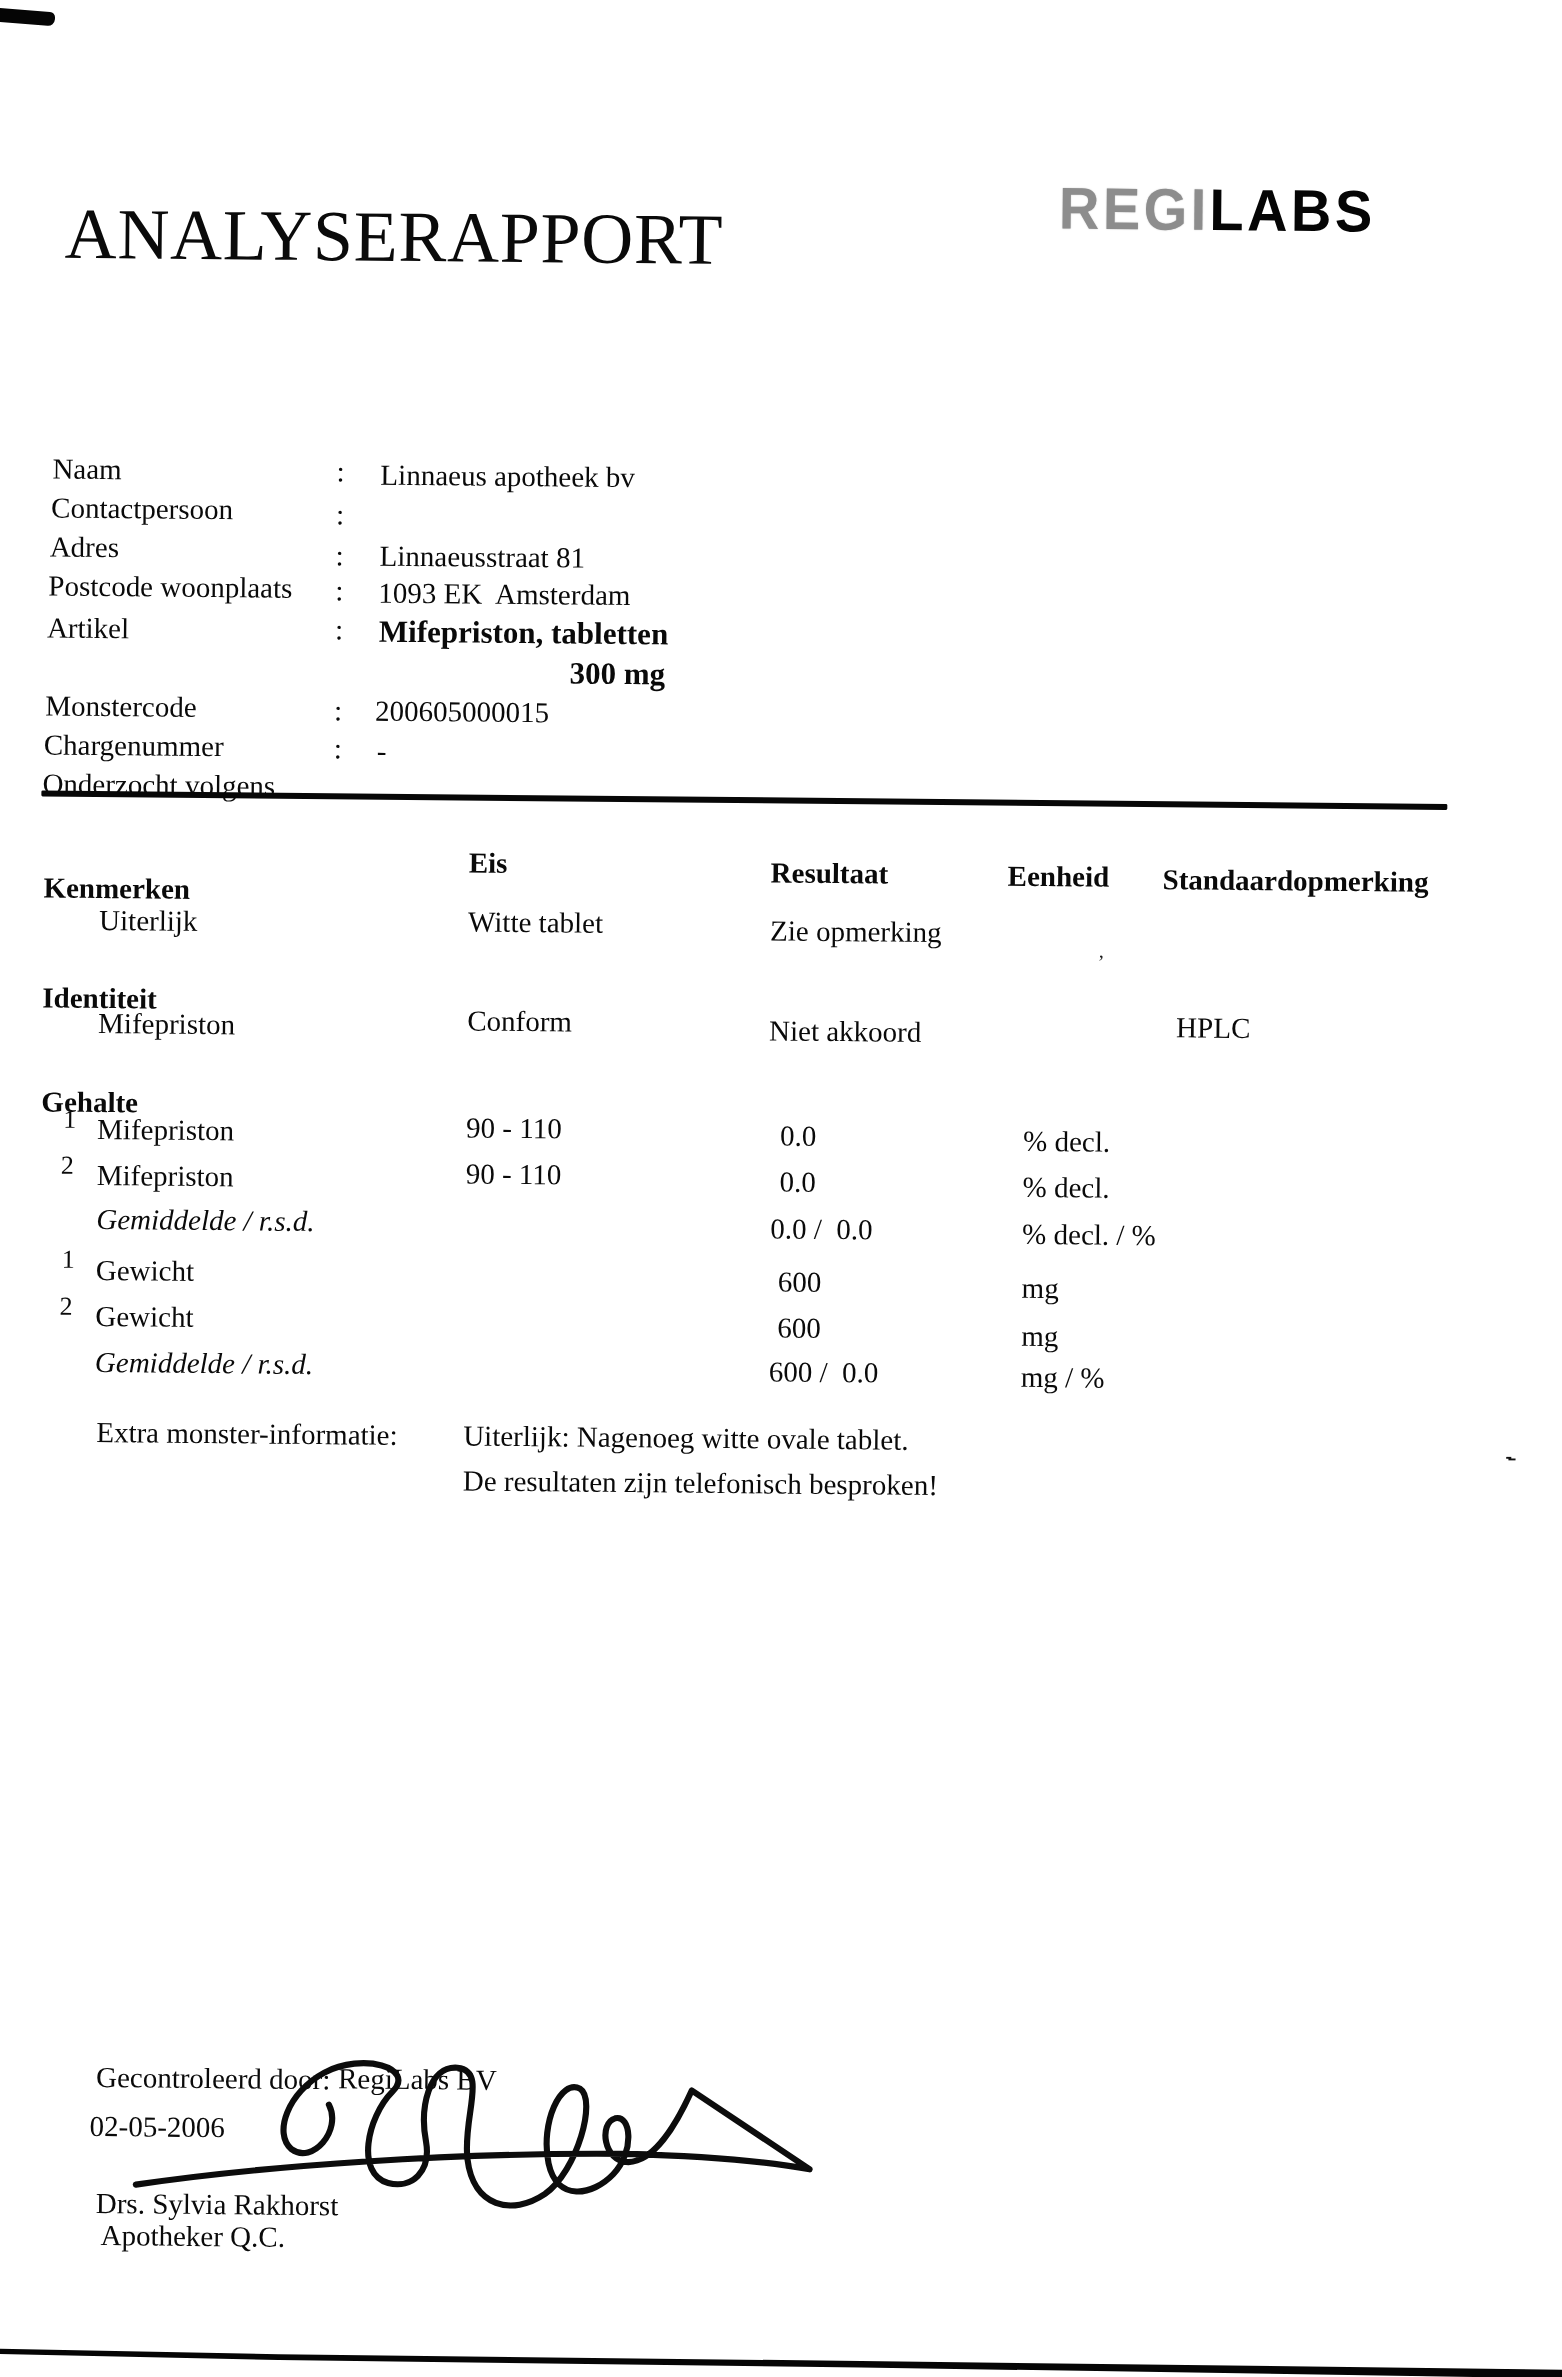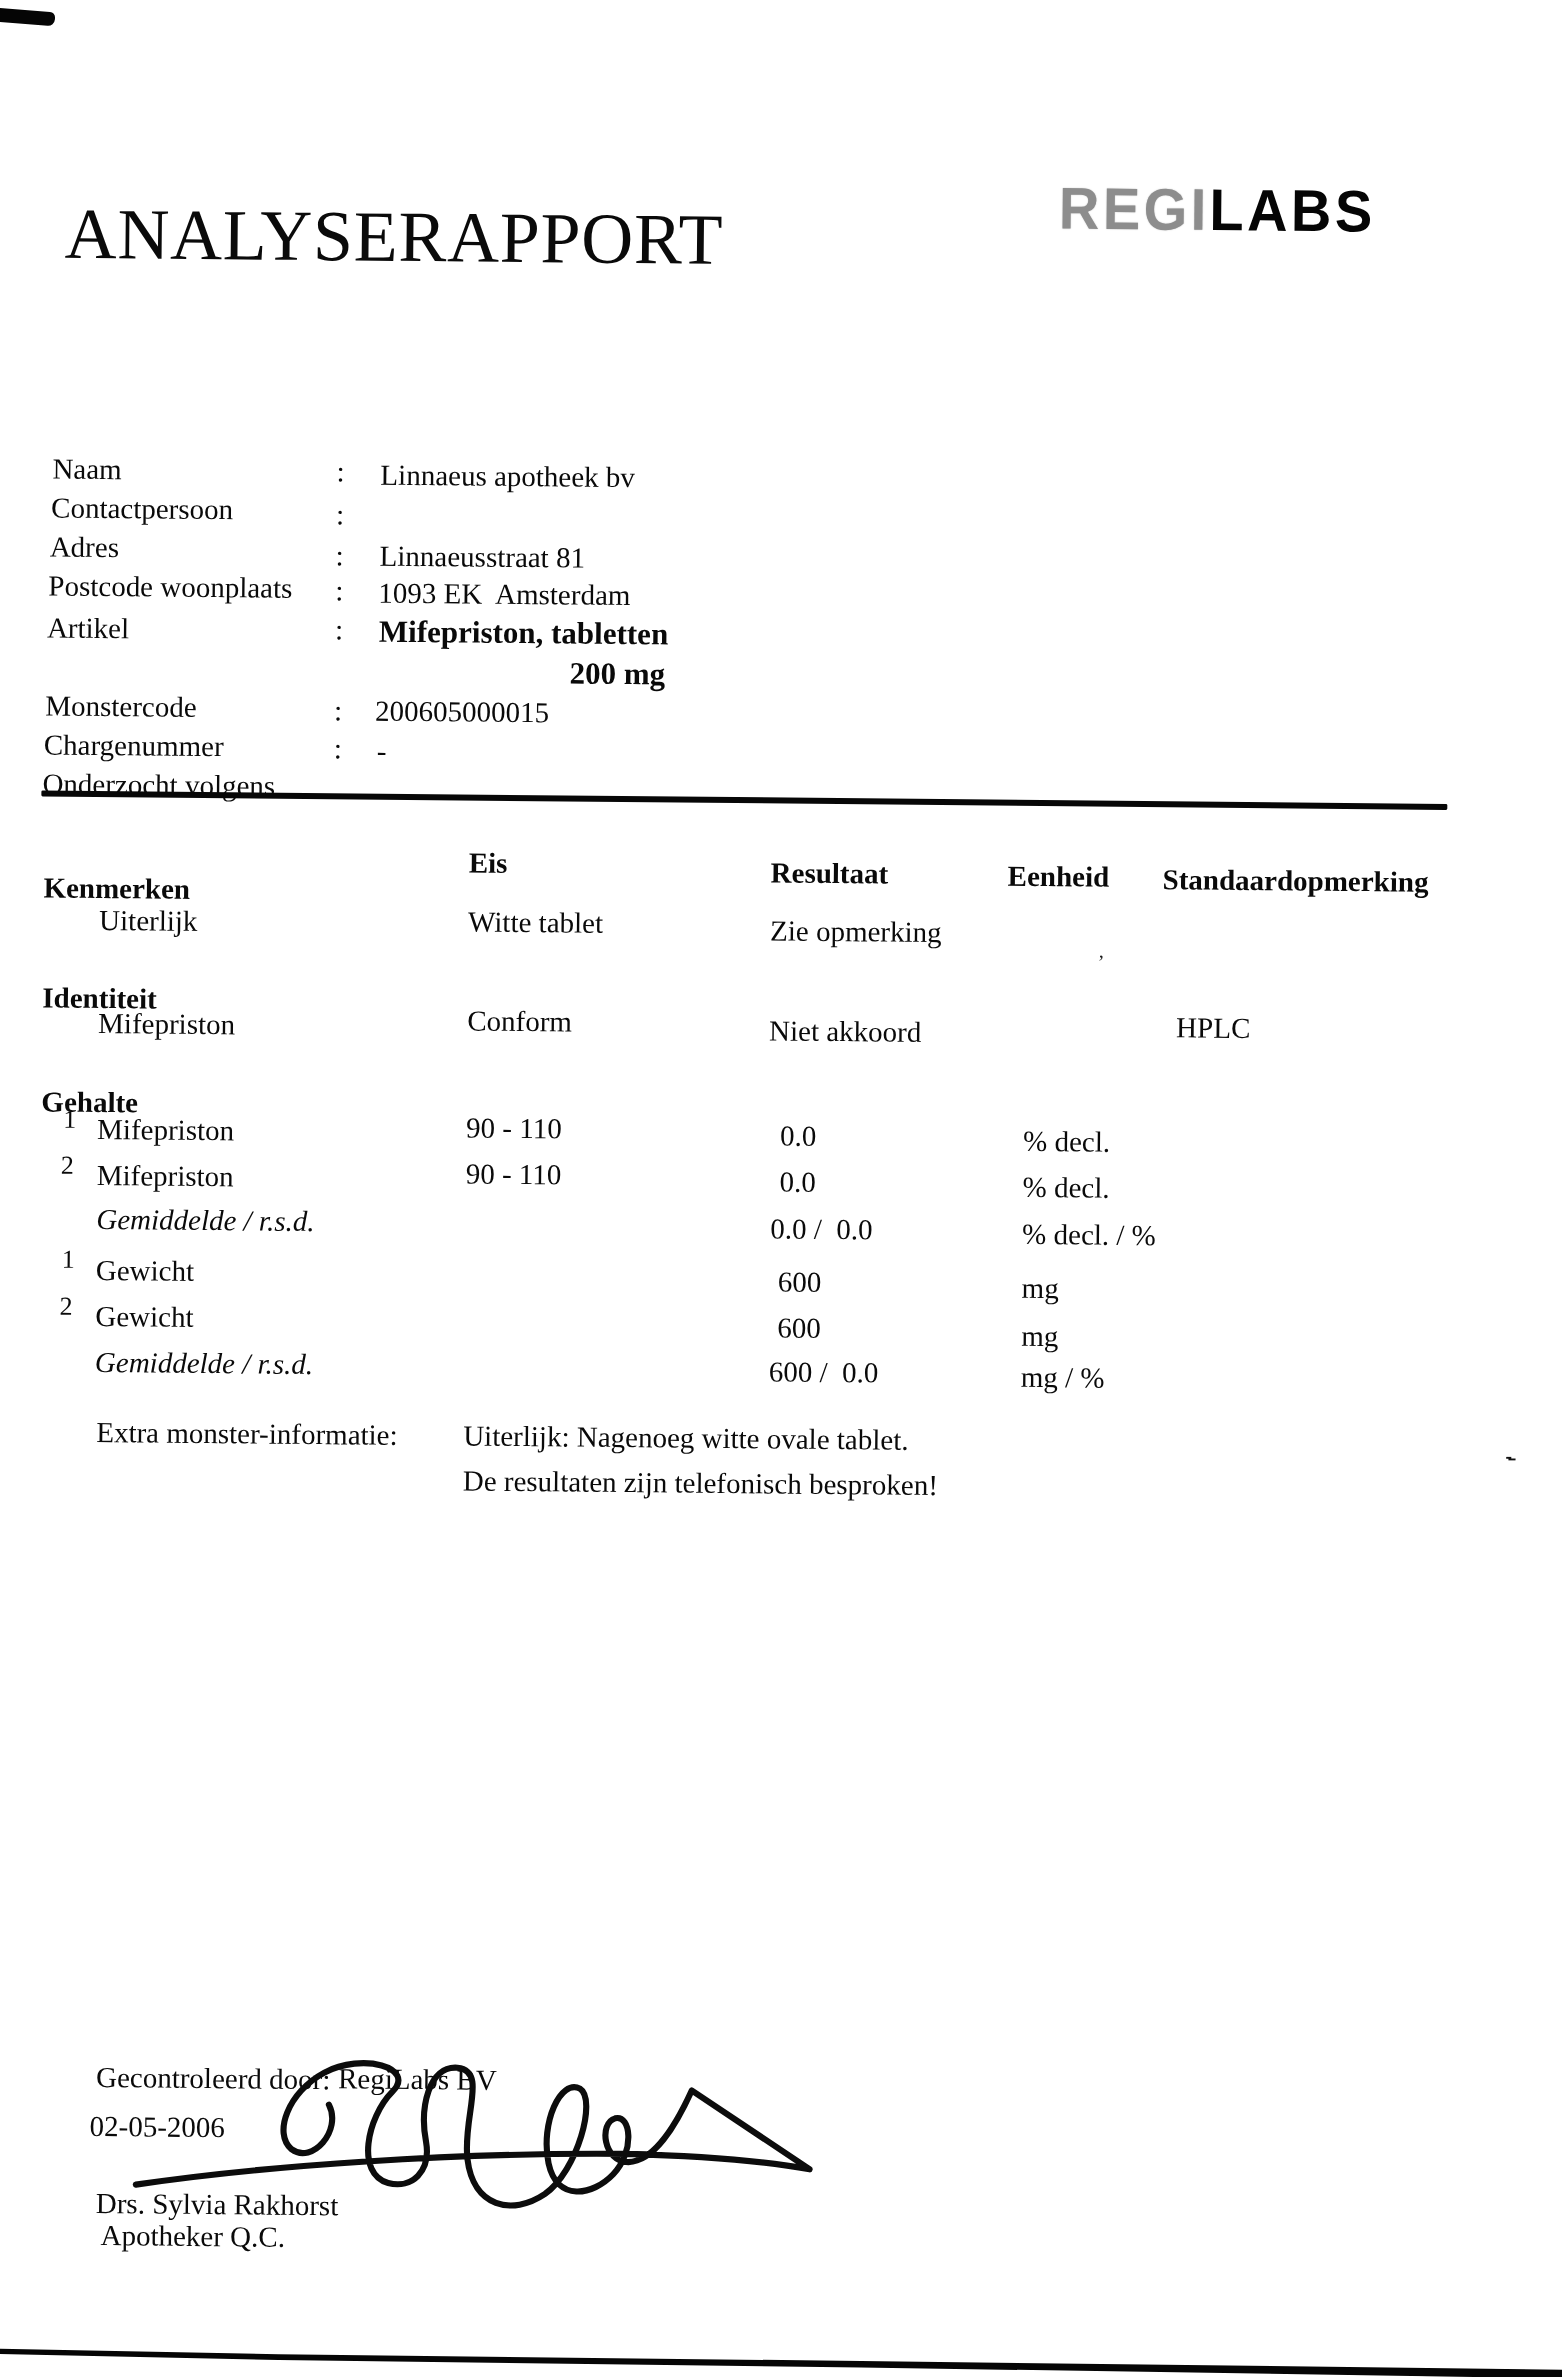--- a/index.html
+++ b/index.html
@@ -51,21 +51,21 @@
     <div class="t" style="left:341px;top:537px;">:</div>
     <div class="t" style="left:385px;top:537px;">Linnaeusstraat 81</div>
 
     <div class="t" style="left:54px;top:570px;">Postcode woonplaats</div>
     <div class="t" style="left:341px;top:572px;">:</div>
     <div class="t" style="left:384px;top:574px;">1093 EK  Amsterdam</div>
 
     <div class="t" style="left:53px;top:612px;">Artikel</div>
     <div class="t" style="left:341px;top:611px;">:</div>
     <div class="t b artval" style="left:385px;top:612px;">Mifepriston, tabletten</div>
-    <div class="t b artval" style="left:576px;top:652px;">200 mg</div>
+    <div class="t b artval" style="left:576px;top:652px;">300 mg</div>
 
     <div class="t" style="left:52px;top:690px;">Monstercode</div>
     <div class="t" style="left:341px;top:692px;">:</div>
     <div class="t" style="left:382px;top:692px;">200605000015</div>
 
     <div class="t" style="left:51px;top:729px;">Chargenummer</div>
     <div class="t" style="left:341px;top:730px;">:</div>
     <div class="t" style="left:384px;top:732px;">-</div>
 
     <div class="t" style="left:50px;top:768px;">Onderzocht volgens</div>

